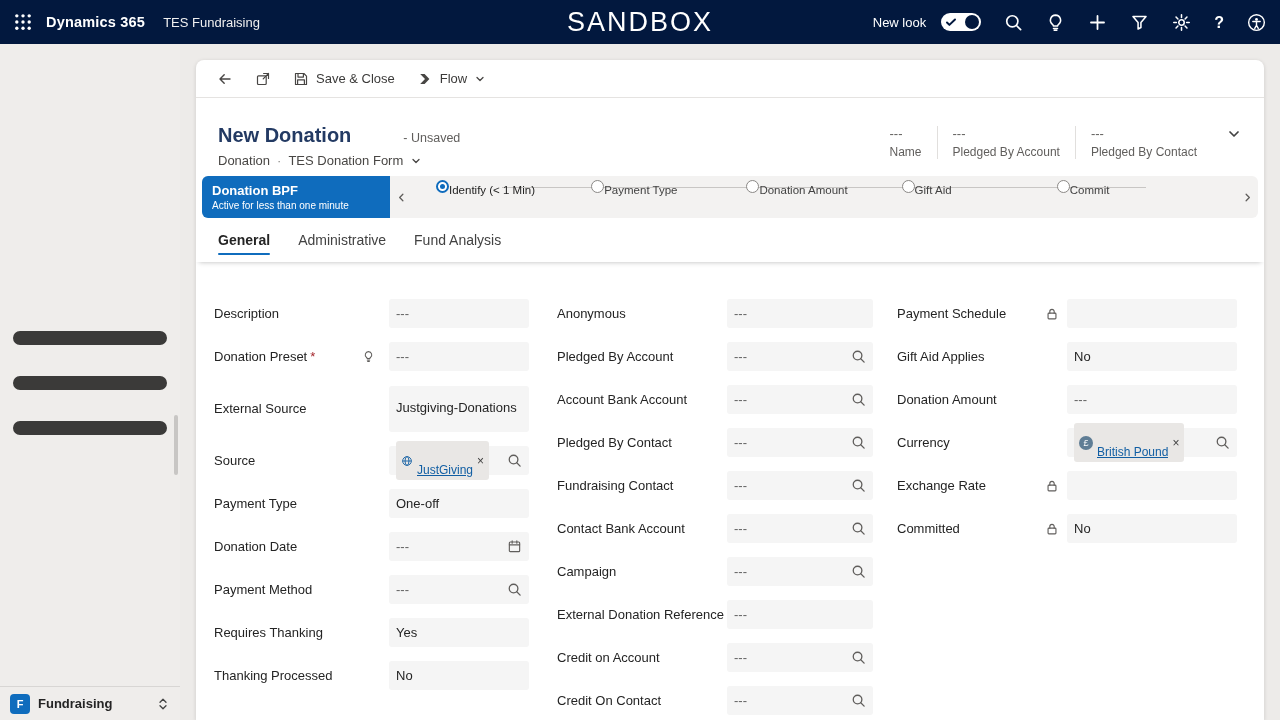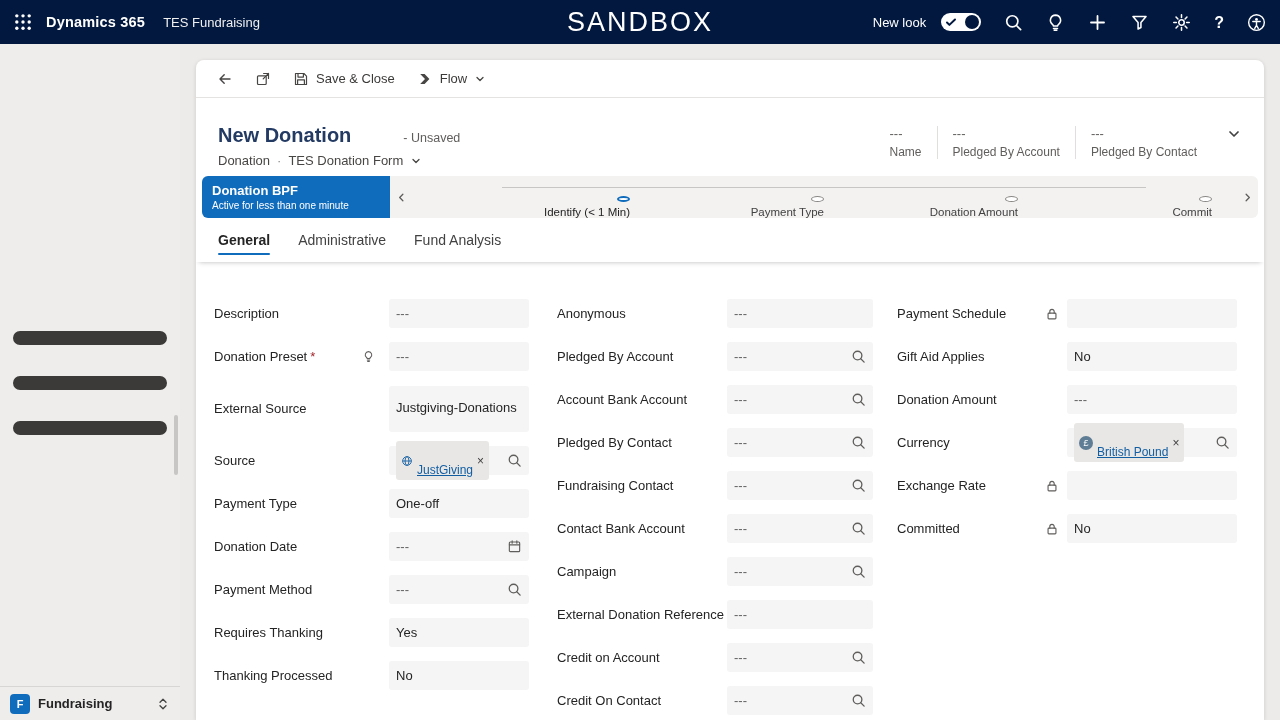--- a/index.html
+++ b/index.html
@@ -60,21 +60,21 @@
 
   
   .bpf{margin:2px 6px 0;height:42px;background:#f3f2f1;border-radius:6px;display:flex;align-items:stretch;flex:0 0 auto;overflow:hidden;}
   .bpf-chip{width:188px;background:#0f6cbd;color:#fff;padding:4px 10px;display:flex;flex-direction:column;justify-content:center;gap:2px;cursor:pointer;flex:0 0 auto;}
   .bpf-chip .t{font-size:13px;font-weight:700;white-space:nowrap;}
   .bpf-chip .s{font-size:10px;white-space:nowrap;}
   .bpf-nav{width:22px;display:flex;align-items:center;justify-content:center;color:#605e5c;cursor:pointer;flex:0 0 auto;}
   .bpf-nav svg{width:11px;height:11px;}
   .bpf-stages{flex:1;display:flex;position:relative;padding:0 24px;}
   .bpf-line{position:absolute;top:11px;left:90px;right:90px;height:1px;background:#c8c6c4;}
-  .stage{flex:1;display:flex;flex-direction:column;align-items:flex-end;padding-top:20px;cursor:pointer;z-index:1;}
+  .stage{flex:1;display:flex;flex-direction:row;align-items:flex-start;padding-top:4px;cursor:pointer;z-index:1;}
   .dot{width:13px;height:13px;border-radius:50%;background:#fff;border:1.5px solid #8a8886;position:relative;}
   .stage.active .dot{border:2px solid #0f6cbd;}
   .stage.active .dot::after{content:"";position:absolute;inset:2px;background:#0f6cbd;border-radius:50%;}
   .slabel{font-size:11.5px;color:#424242;margin-top:4px;white-space:nowrap;}
   .stage.active .slabel{color:#242424;}
 
   
   .tabs{display:flex;gap:28px;padding:0 22px;height:44px;align-items:center;box-shadow:0 3px 5px -3px rgba(0,0,0,.28);flex:0 0 auto;position:relative;z-index:2;background:#fff;}
   .tab{font-size:14px;color:#424242;height:100%;display:flex;align-items:center;position:relative;cursor:pointer;}
   .tab.active{font-weight:700;color:#242424;}
@@ -319,20 +319,24 @@
           <div class="stage">
             <span class="dot"></span>
             <span class="slabel">Payment Type</span>
           </div>
           <div class="stage">
             <span class="dot"></span>
             <span class="slabel">Donation Amount</span>
           </div>
           <div class="stage">
             <span class="dot"></span>
+            <span class="slabel">Gift Aid</span>
+          </div>
+          <div class="stage">
+            <span class="dot"></span>
             <span class="slabel">Commit</span>
           </div>
         </div>
         <span class="bpf-nav">
             <svg viewBox="0 0 12 12" fill="none" stroke="currentColor" stroke-width="1.4" stroke-linecap="round" stroke-linejoin="round">
               <path d="M4.5 2.5L8 6l-3.5 3.5"></path>
             </svg>
           </span>
       </div>
 

